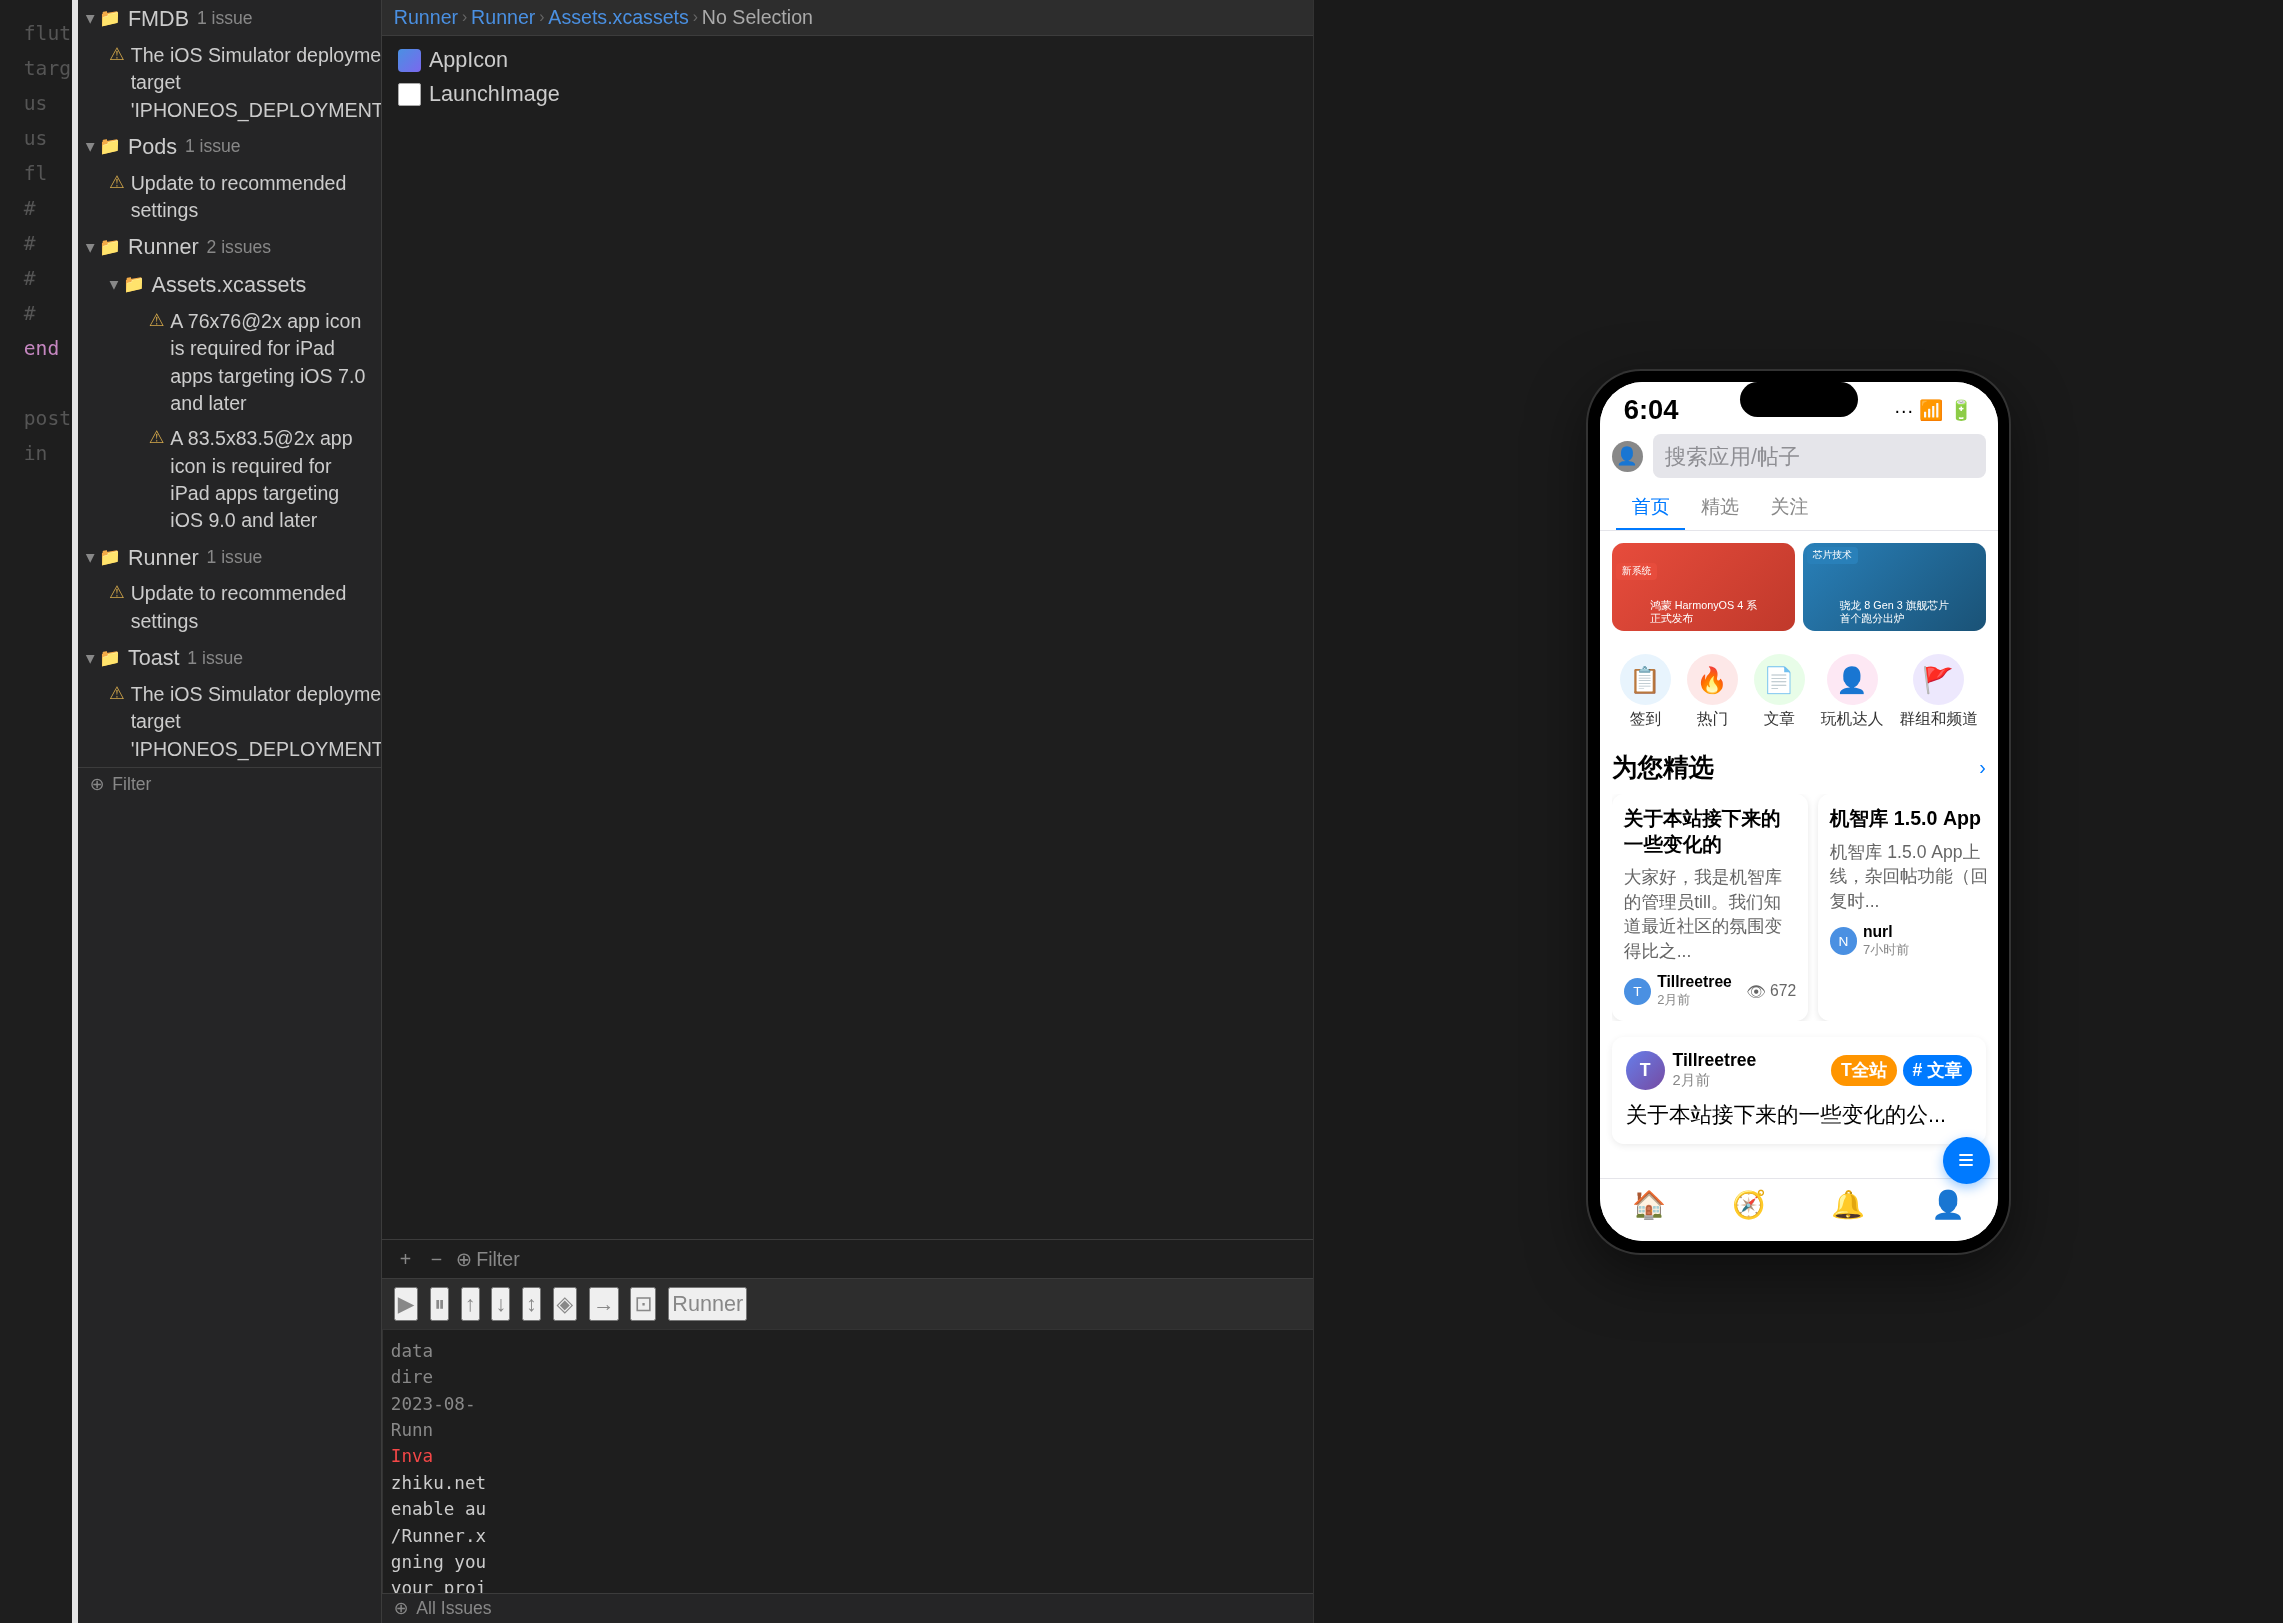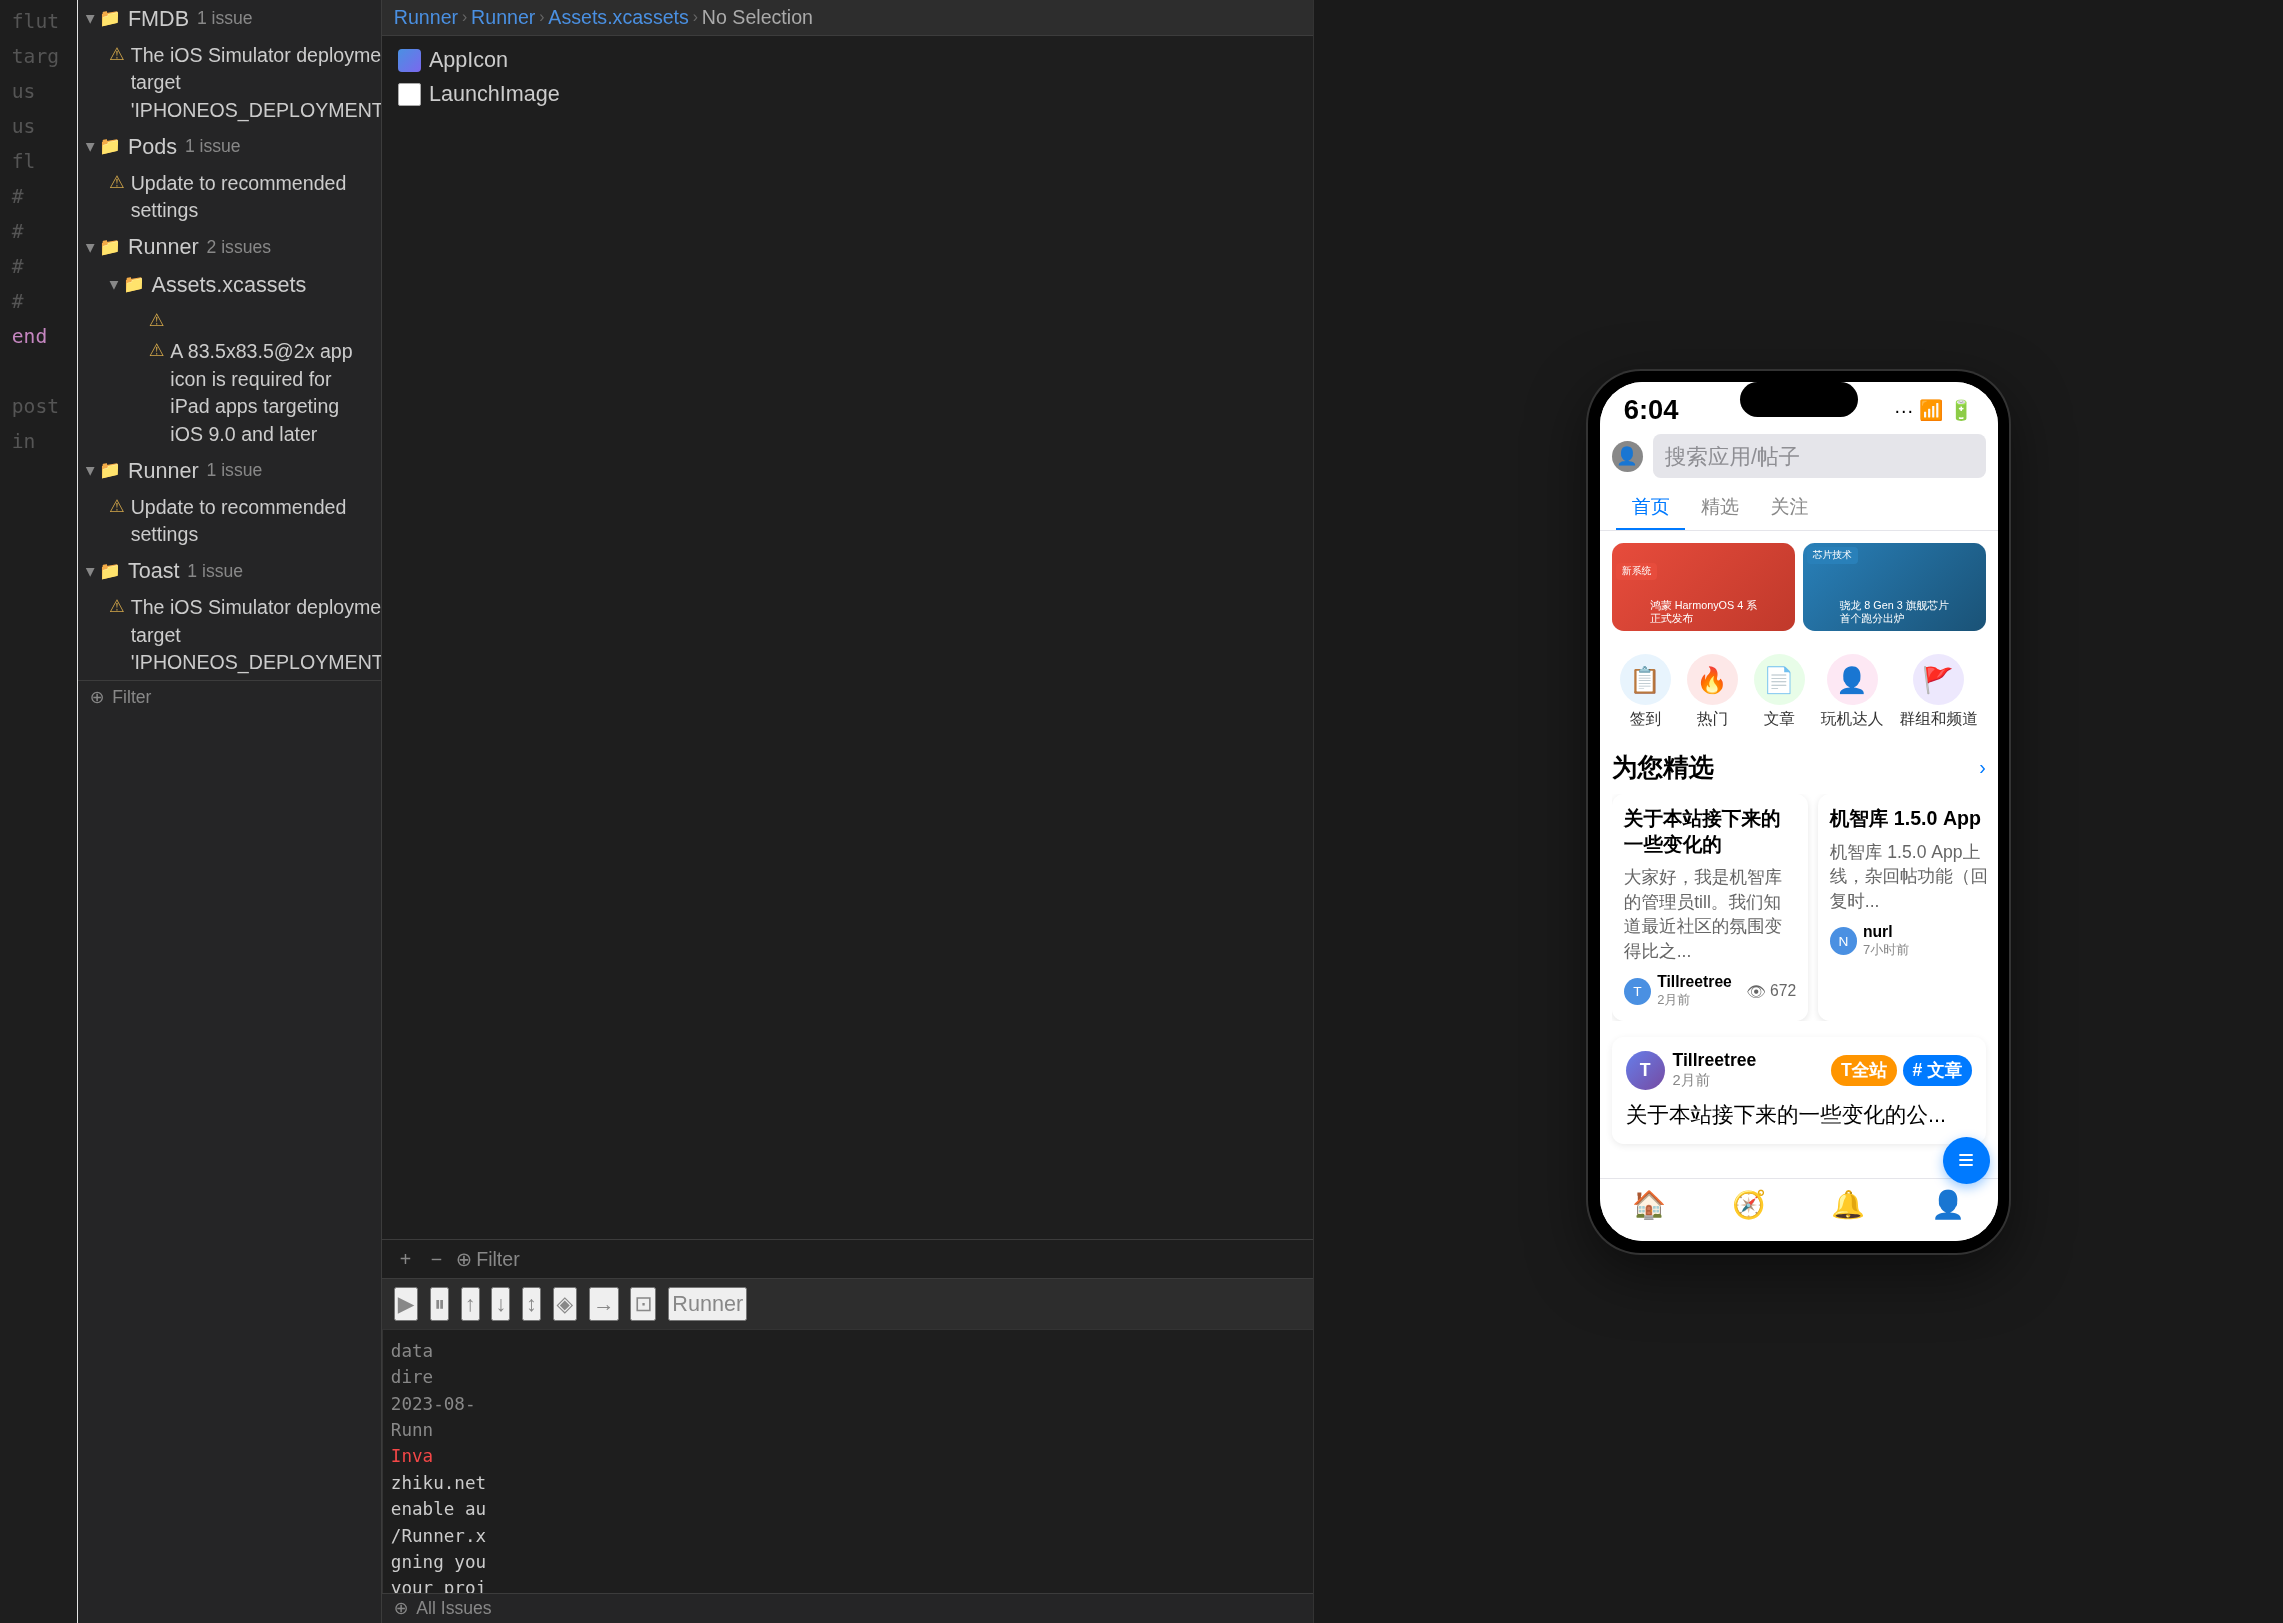--- a/index.html
+++ b/index.html
@@ -13,24 +13,24 @@
       font-size: 12.7px;
     }
 
     
     .code-panel {
       width: 78px;
       background: #1e1e1e;
       color: #8b8b8b;
       font-family: 'SF Mono', monospace;
       font-size: 21.6px;
-      padding: 4px;
+      padding: 16px;
       display: flex;
       flex-direction: column;
-      border-right: 1px solid #e5e5e5;
+      border-right: 6px solid #e5e5e5;
       overflow: hidden;
     }
     .code-line {
       display: flex;
       height: 35px;
       align-items: center;
       padding: 0 7.8px;
       color: #555;
       font-size: 19.6px;
     }
@@ -737,20 +737,21 @@
       </div>
 
       <div class="sub-group">
         <div class="issue-group-header" style="padding-left: 15.7px;">
           <span class="chevron">▾</span>
           <span class="folder-icon folder-blue">📁</span>
           <span>Assets.xcassets</span>
         </div>
         <div class="issue-item" style="padding-left: 55px;">
           <span class="warning-icon">⚠</span>
+          <span class="issue-text">A 76x76@2x app icon is required for iPad apps targeting iOS 7.0 and later</span>
         </div>
         <div class="issue-item" style="padding-left: 55px;">
           <span class="warning-icon">⚠</span>
           <span class="issue-text">A 83.5x83.5@2x app icon is required for iPad apps targeting iOS 9.0 and later</span>
         </div>
       </div>
     </div>
 
     <div class="issue-group">
       <div class="issue-group-header">

